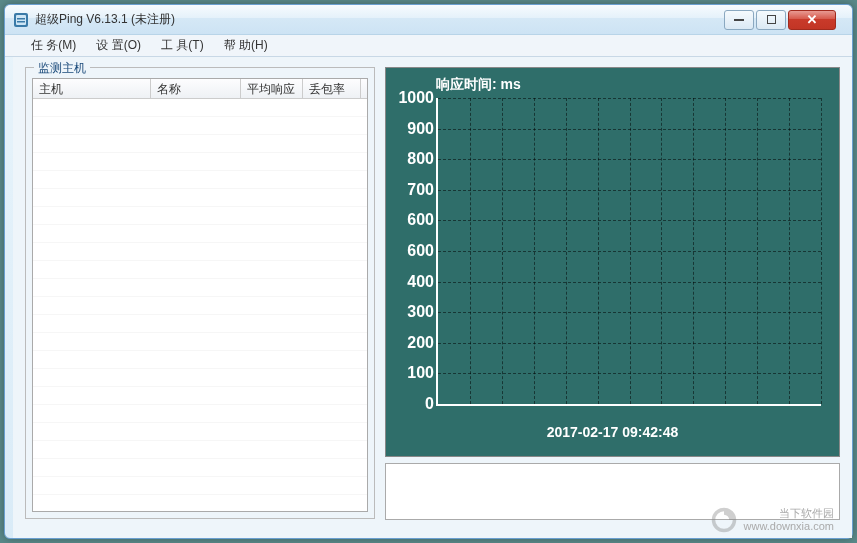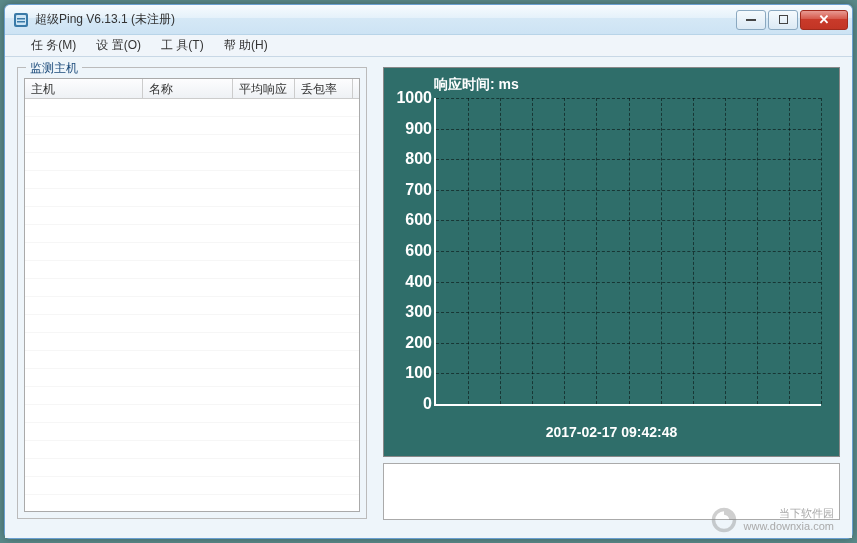--- a/index.html
+++ b/index.html
@@ -21,21 +21,21 @@
       box-shadow: 0 0 8px rgba(0,0,0,0.3);
       display: flex;
       flex-direction: column;
     }
     .titlebar {
       height: 30px;
       background: linear-gradient(to bottom, #f7fbfe 0%, #e4f1fa 45%, #d5e8f6 46%, #cde3f4 100%);
       border-radius: 6px 6px 0 0;
       display: flex;
       align-items: center;
-      padding: 0 4px 0 8px;
+      padding: 0 16px 0 8px;
       border-bottom: 1px solid #b8d4e8;
     }
     .titlebar-icon {
       width: 16px; height: 16px;
       margin-right: 6px;
       display: inline-flex;
       align-items: center; justify-content: center;
     }
     .titlebar-text {
       flex: 1;
@@ -69,22 +69,23 @@
     .menu-item {
       padding: 2px 10px;
       color: #333;
       cursor: pointer;
     }
     .content {
       flex: 1;
       background: #eef5fa;
       padding: 10px 12px 18px 12px;
       display: flex;
-      gap: 16px;
+      gap: 10px;
       position: relative;
+      margin-left: 8px;
     }
     .groupbox {
       border: 1px solid #bbb;
       position: relative;
       padding: 10px 6px 6px 6px;
       background: #eef5fa;
     }
     .groupbox-title {
       position: absolute;
       top: -8px; left: 8px;

